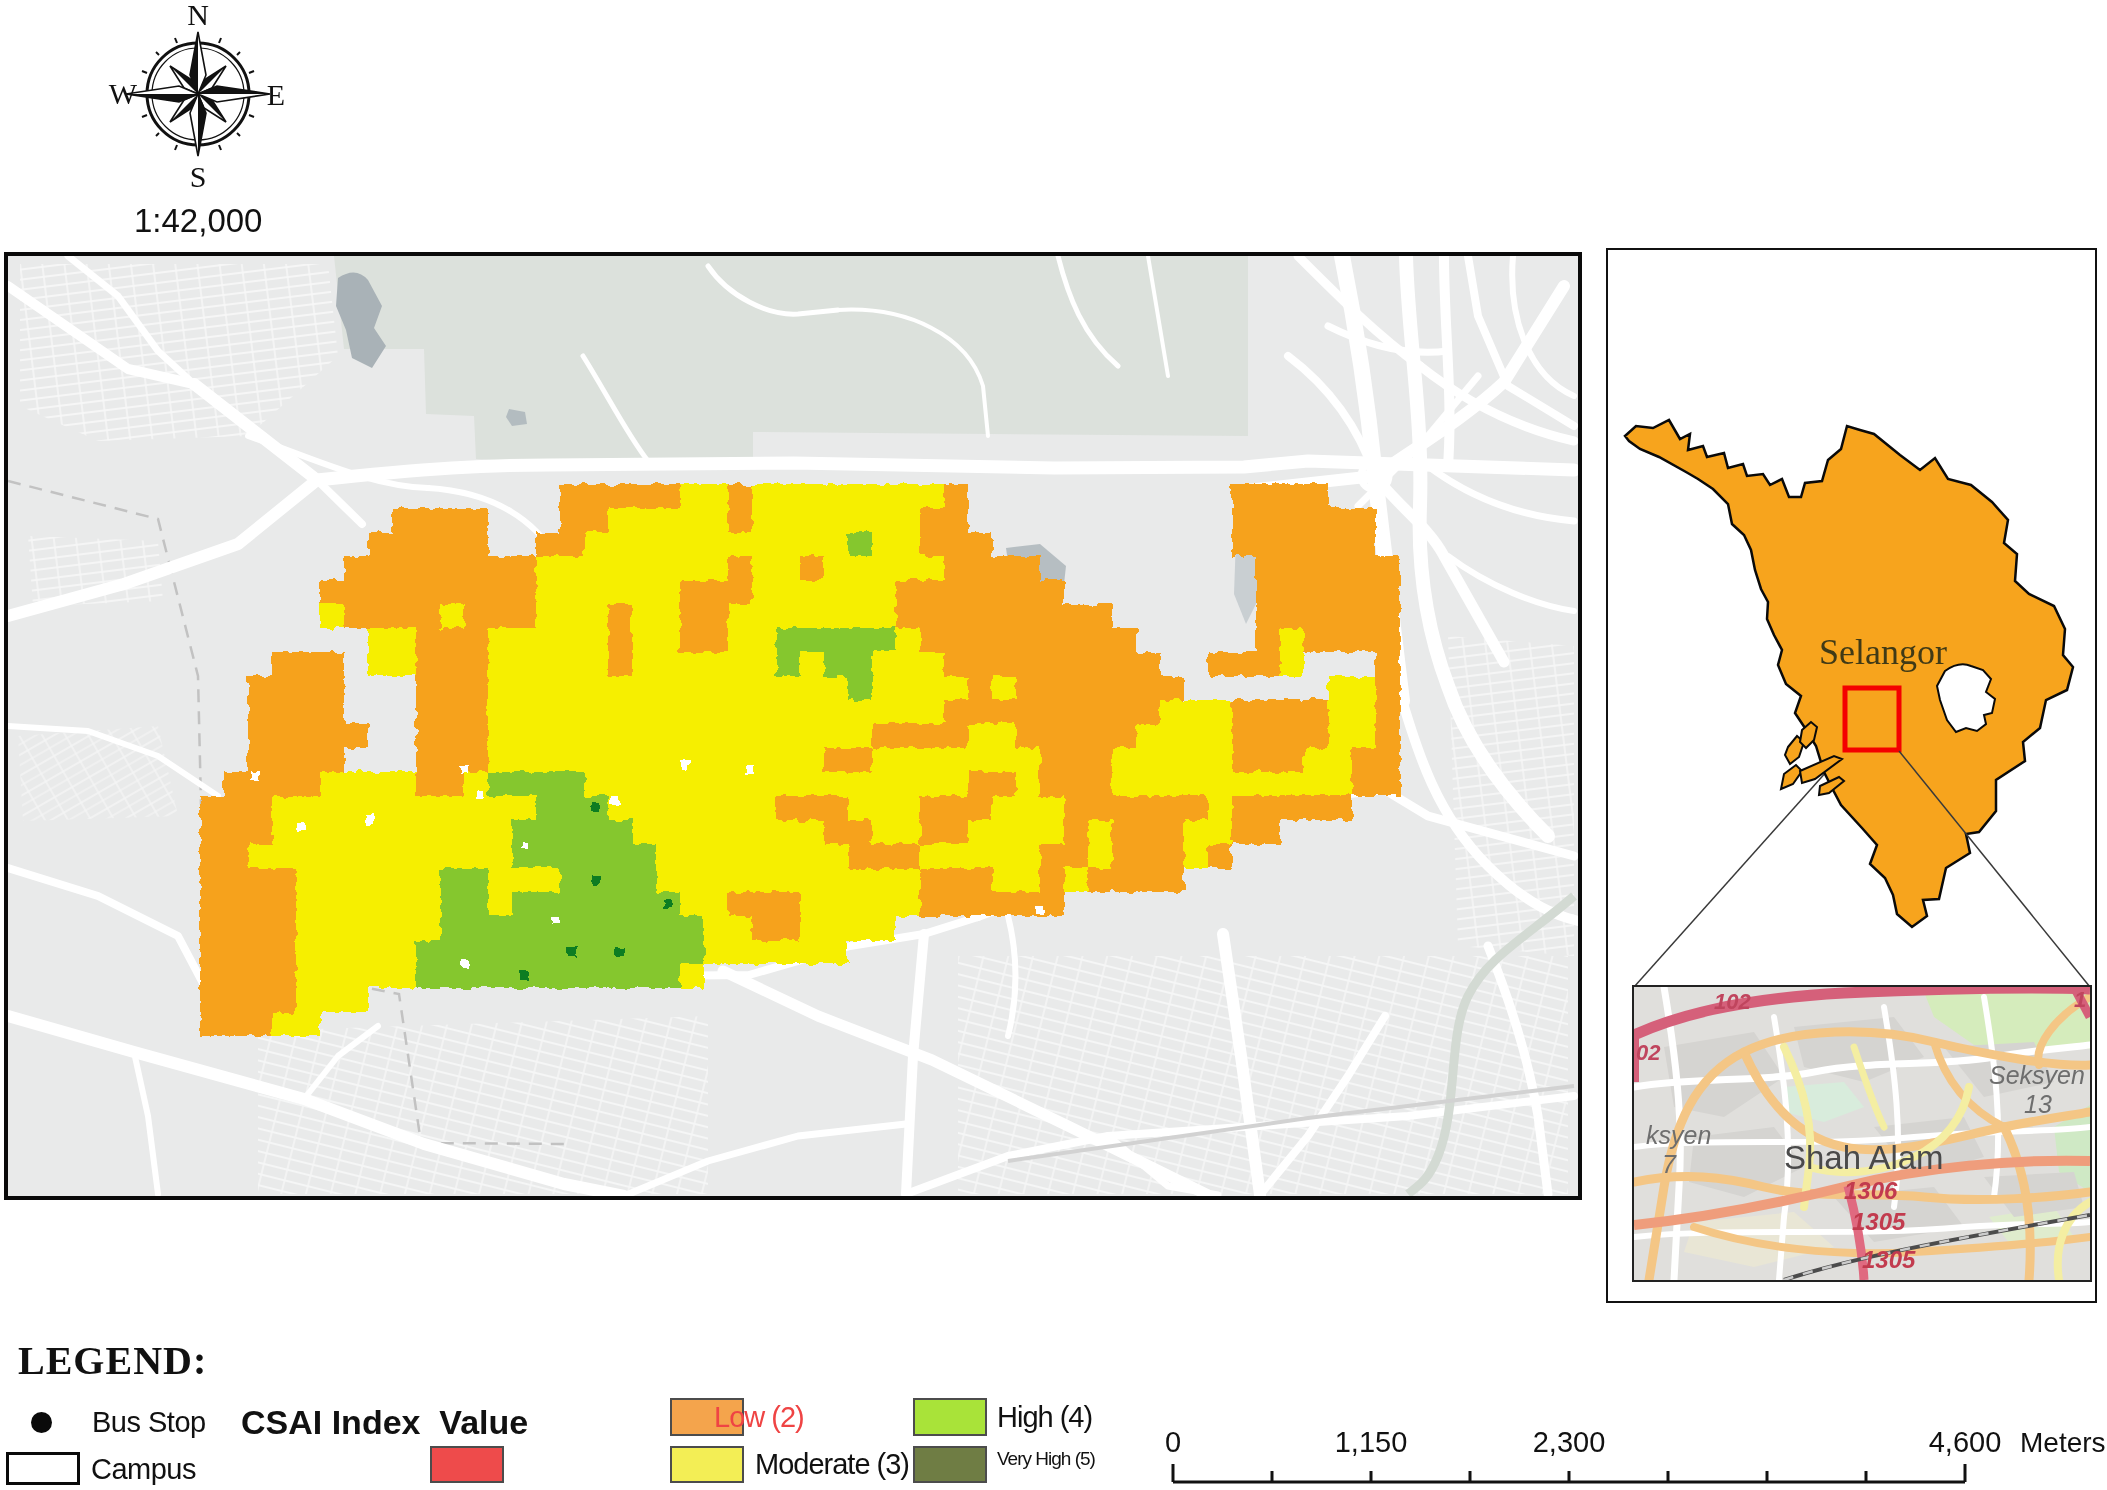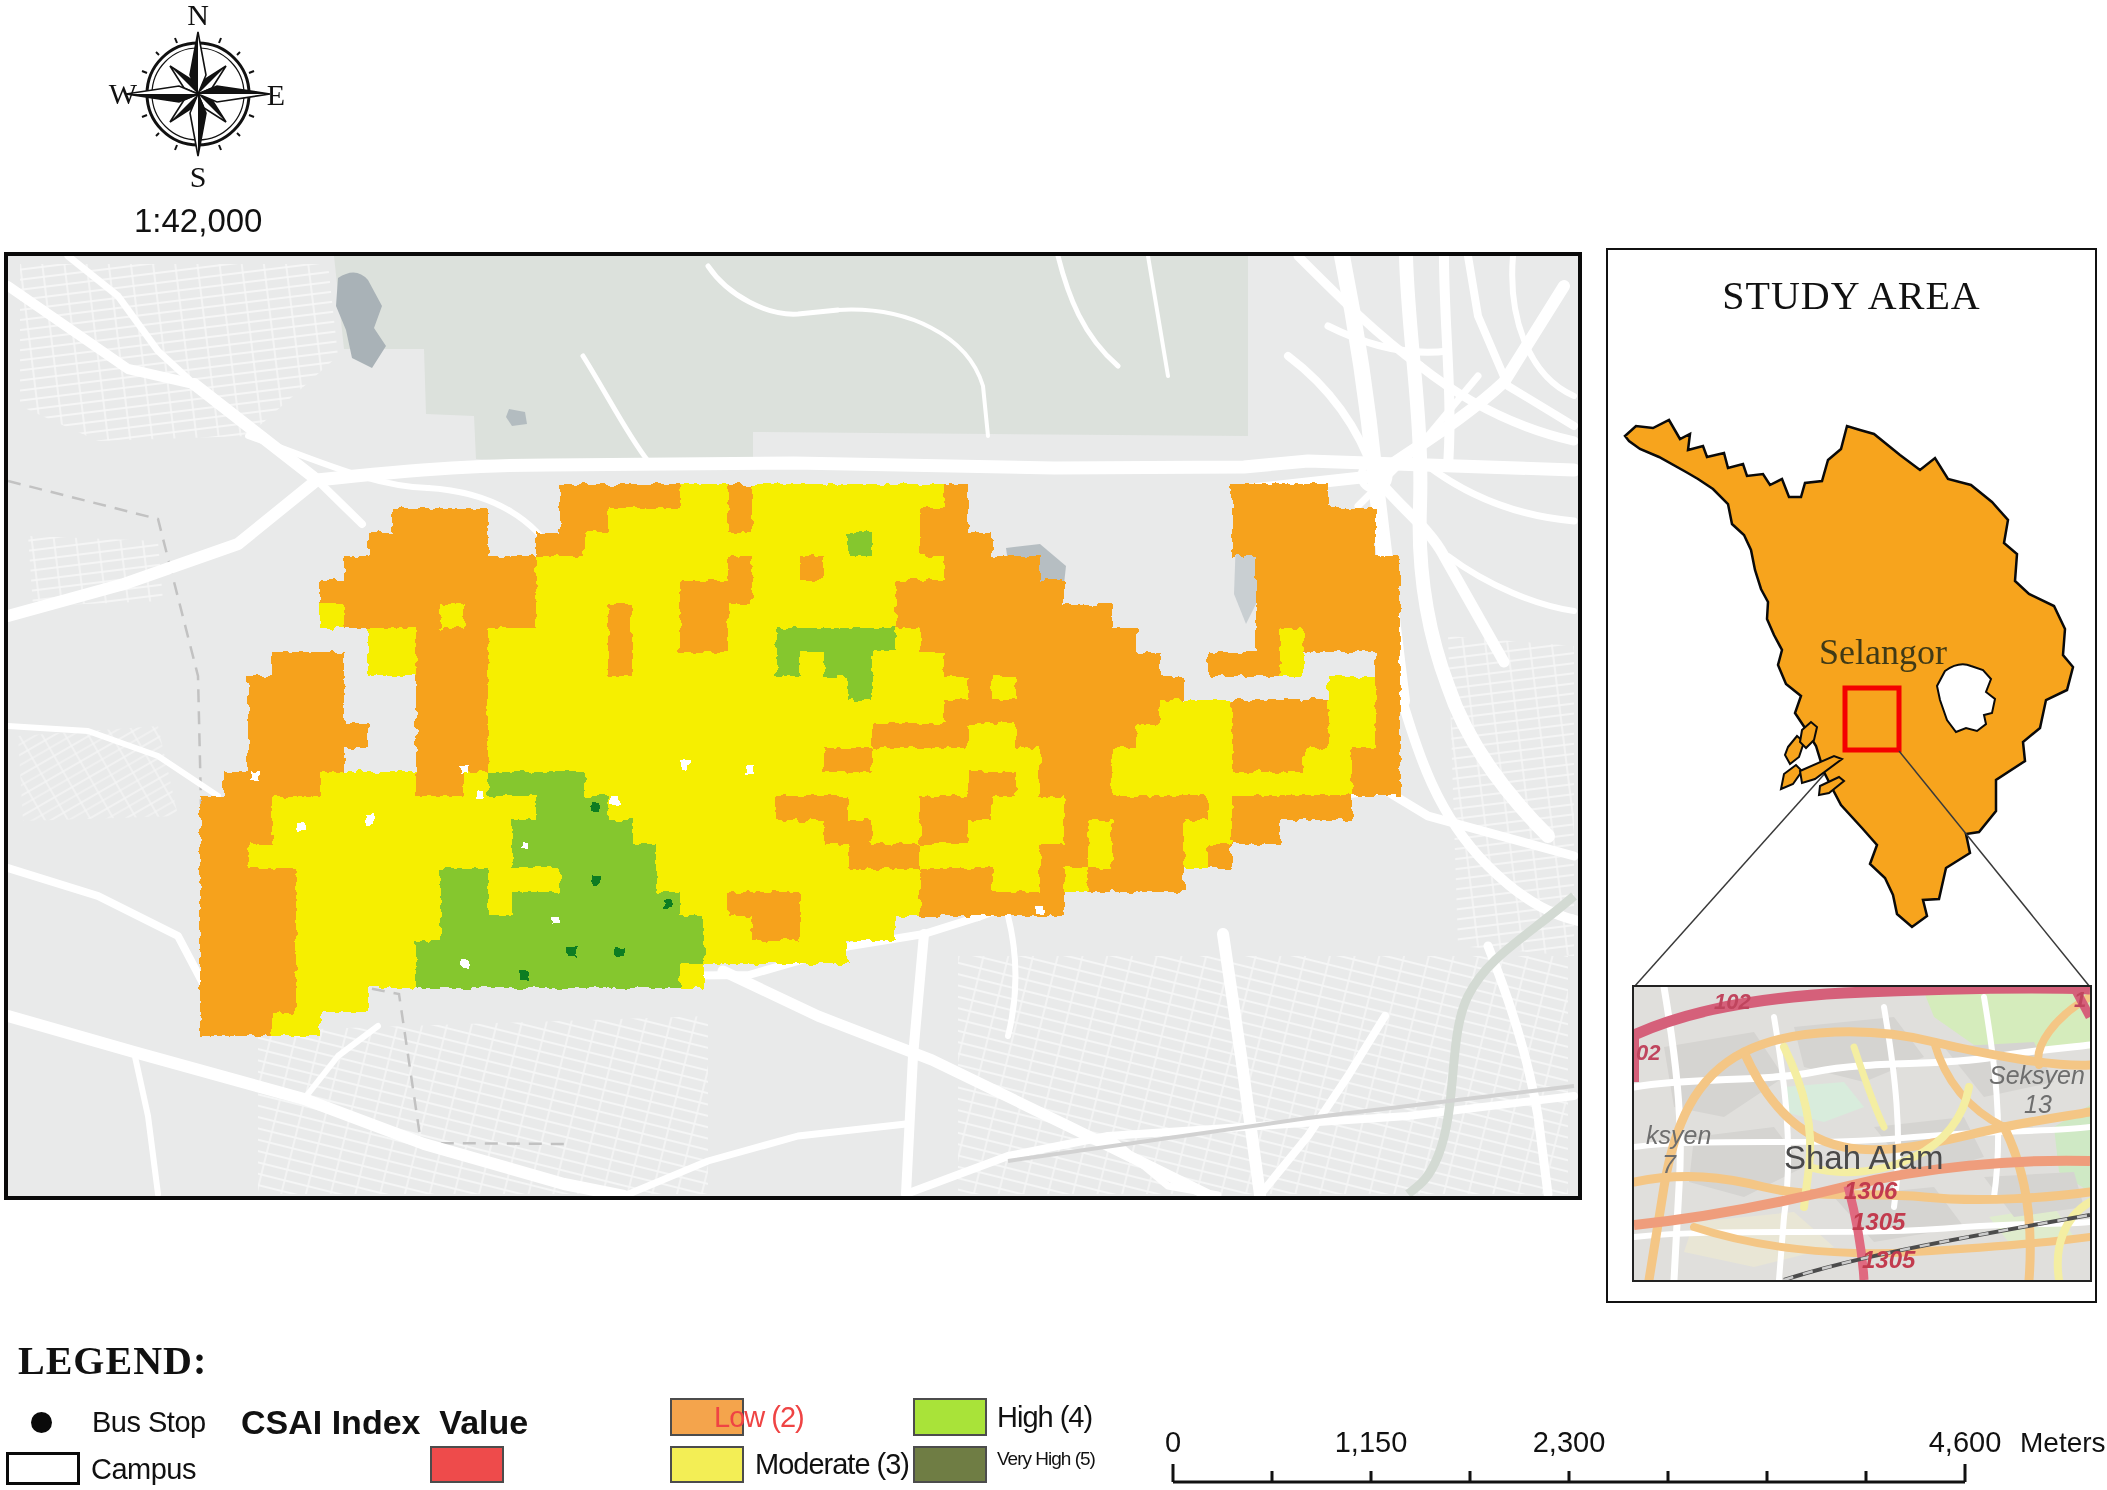--- a/index.html
+++ b/index.html
@@ -385,21 +385,20 @@
             <rect x="243" y="517" width="8" height="8"></rect>
 <rect x="543" y="660" width="8" height="8"></rect>
             <rect x="603" y="540" width="8" height="8"></rect>
 </g>
 </g>
 </svg>
 </div>
 
 <div class="abs" style="left:1606px;top:248px;width:487px;height:1051px;border:2px solid #111;background:#fff;">
 
-  <div class="abs ser" style="left:0;top:22px;width:100%;text-align:center;font-size:40px;color:#111;letter-spacing:1px;">STUDY AREA</div>
 
   <svg class="abs" style="left:0;top:0;" width="487" height="1051" viewBox="0 0 487 1051">
 
     <line x1="237" y1="501" x2="26" y2="737" stroke="#3a3a3a" stroke-width="1.5"></line>
 
     <path fill="#f7a41d" stroke="#0a0a0a" stroke-width="2.5" d="
       M17,186 L28,176 45,178 61,170 72,189 82,184 80,200 95,196 99,207 116,203 120,218 135,214 139,226 155,224 162,235 174,229
       181,247 193,247 197,233 214,231 220,210 233,199 239,176 252,180 266,184 292,205 312,220
       327,208 340,229 363,235 384,252 400,270 396,293 409,304 407,331 421,344 446,356
       457,379 455,405 465,417 459,440 438,450 432,478 415,492 417,511 388,530 388,561 371,582

